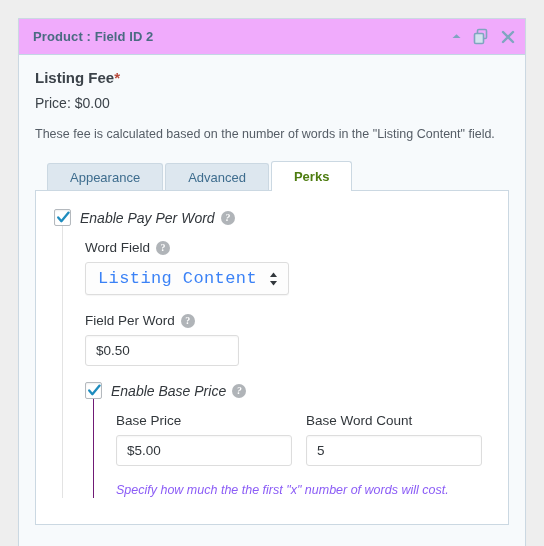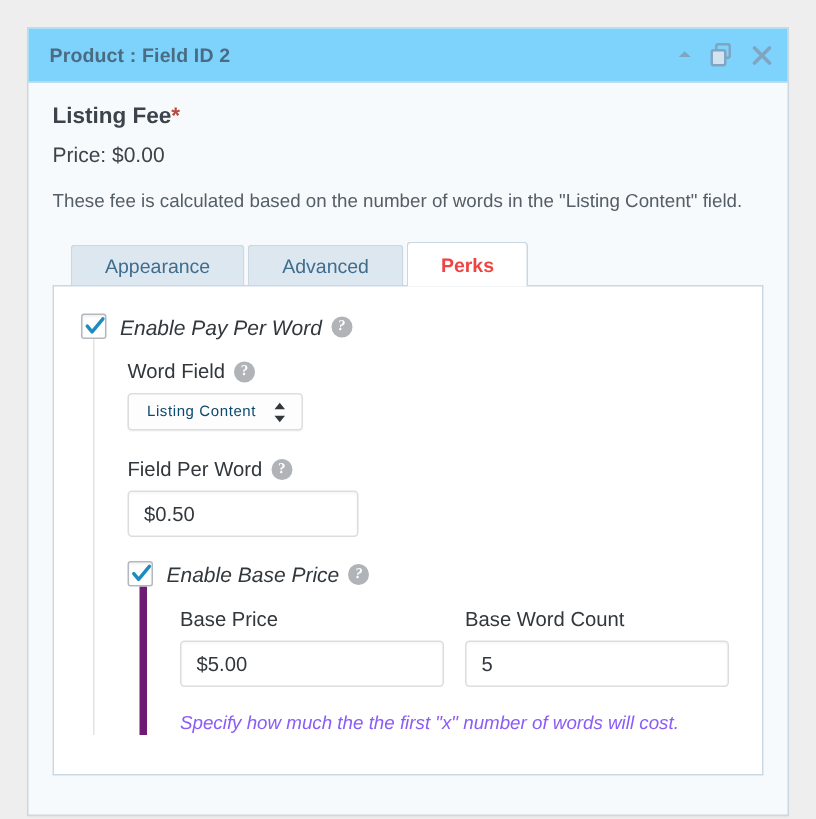--- a/index.html
+++ b/index.html
@@ -23,21 +23,21 @@
     width: 508px;
     background: #f7fafc;
     border: 1px solid #cbd8e2;
     box-sizing: border-box;
     box-shadow: 0 1px 1px rgba(0,0,0,.04);
   }
 
   
   .panel-header {
     height: 36px;
-    background: #7dd3fc;
+    background: #f0abfc;
     border-bottom: 1px solid #c3d6e4;
     display: flex;
     align-items: center;
     padding: 0 10px 0 14px;
     box-sizing: border-box;
   }
   .panel-title {
     font-size: 13px;
     font-weight: bold;
     color: #4a6b82;
@@ -106,21 +106,21 @@
     border-radius: 3px 3px 0 0;
     margin-right: 2px;
     box-sizing: border-box;
     white-space: nowrap;
     cursor: pointer;
     position: relative;
     top: 1px;
   }
   .tab.active {
     background: #ffffff;
-    color: #ef4444;
+    color: #4d7c0f;
     font-weight: bold;
     height: 30px;
     line-height: 30px;
     border-color: #cbd8e2;
     z-index: 3;
   }
 
   
   .tab-content {
     background: #ffffff;
@@ -136,21 +136,21 @@
     align-items: center;
     gap: 9px;
   }
   .nest {
     border-left: 1px solid #e3e3e3;
     margin-left: 8px;
     padding-left: 22px;
     padding-top: 14px;
   }
   .nest2 {
-    border-left: 5px solid #701a75;
+    border-left: 1px solid #701a75;
     margin-left: 8px;
     padding-left: 22px;
     padding-top: 14px;
   }
 
   .field-label {
     font-size: 13.5px;
     color: #32373c;
     display: flex;
     align-items: center;
@@ -203,23 +203,23 @@
   }
 
   
   .select-wrap {
     position: relative;
     display: inline-block;
   }
   select.sel {
     -webkit-appearance: none;
     appearance: none;
-    font-family: Liberation Sans, sans-serif;
-    font-size: 10px;
-    color: #0c4a6e;
+    font-family: Liberation Mono, monospace;
+    font-size: 17px;
+    color: #3b82f6;
     background: #fdfdfd;
     border: 1px solid #ddd;
     border-radius: 3px;
     padding: 6px 30px 6px 12px;
     box-shadow: 0 1px 1px rgba(0,0,0,.04);
     cursor: pointer;
     letter-spacing: .4px;
   }
   .sel-arrows {
     position: absolute;

